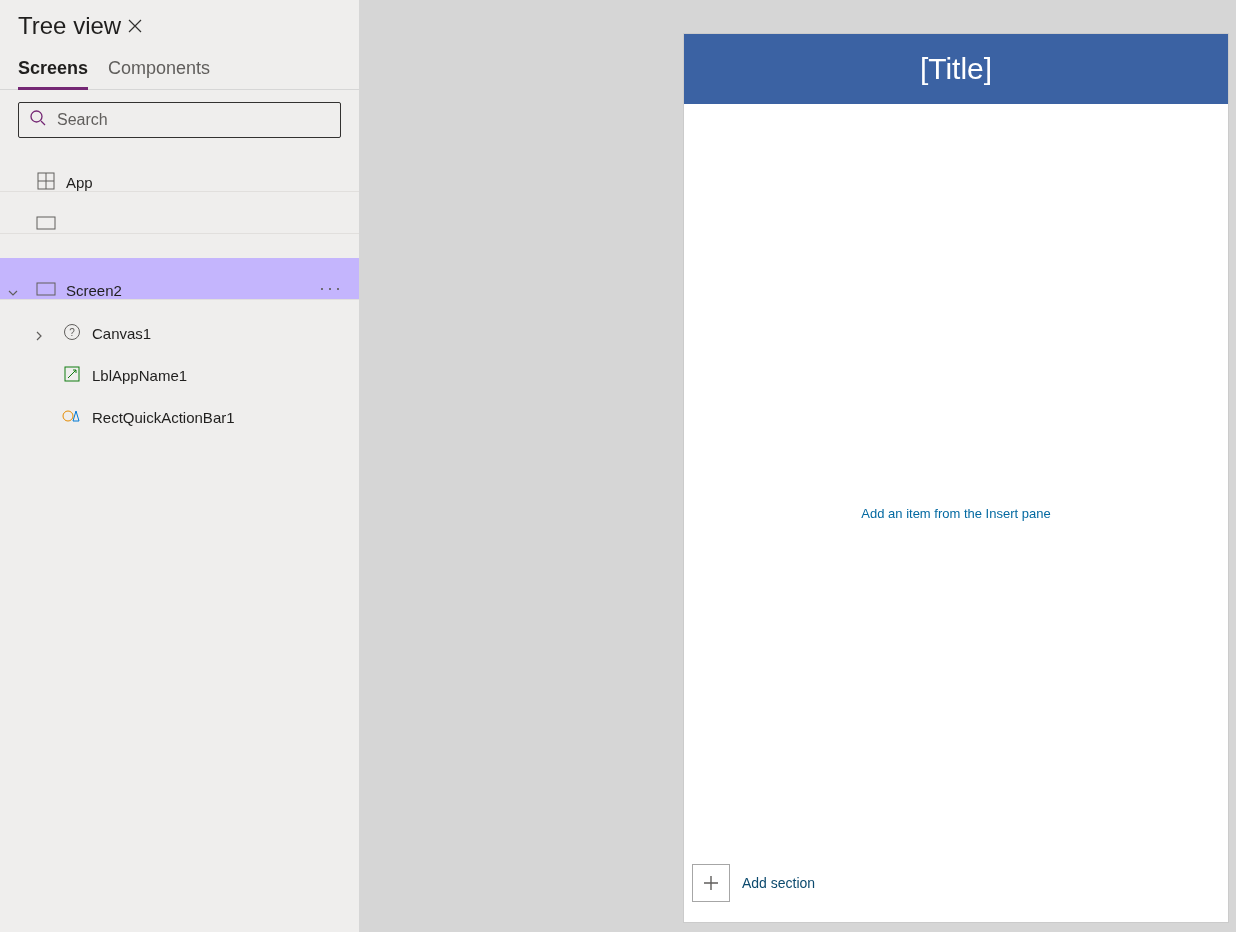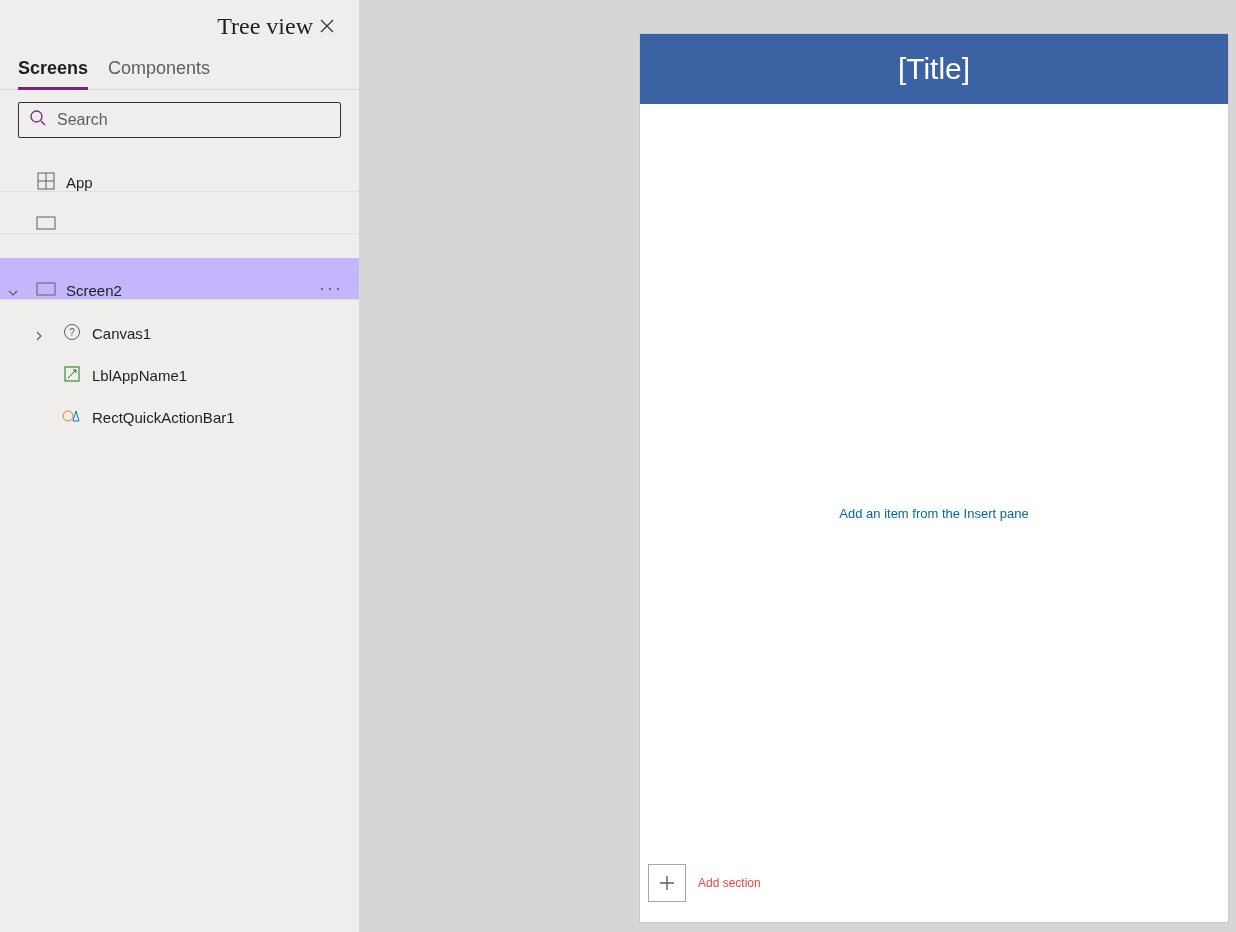--- a/index.html
+++ b/index.html
@@ -10,23 +10,22 @@
   .tree-panel {
     width: 360px;
     background: #efeeed;
     display: flex;
     flex-direction: column;
     border-right: 1px solid #d6d6d6;
   }
   .tree-header {
     display: flex;
     align-items: center;
-    justify-content: flex-end;
+    justify-content: flex-start;
     padding: 12px 18px 4px 18px;
-    font-family: Liberation Serif, serif;
   }
   .tree-title {
     font-size: 24px;
     font-weight: 400;
     color: #201f1e;
   }
   .close-btn {
     width: 28px; height: 28px;
     display: flex; align-items: center; justify-content: center;
     cursor: pointer;
@@ -104,21 +103,21 @@
   
   .canvas-area {
     flex: 1;
     position: relative;
     background: #d6d6d6;
   }
   .phone-canvas {
     position: absolute;
     top: 34px;
     right: 8px;
-    width: 588px;
+    width: 544px;
     height: 888px;
     background: #ffffff;
     display: flex;
     flex-direction: column;
     box-shadow: 0 0 0 1px rgba(0,0,0,0.05);
   }
   .title-bar {
     height: 70px;
     background: #3b62a3;
     display: flex;
@@ -151,22 +150,22 @@
   }
   .plus-btn {
     width: 38px; height: 38px;
     border: 1px solid #a6a6a6;
     display: flex; align-items: center; justify-content: center;
     color: #605e5c;
     font-size: 20px;
     background: #fff;
   }
   .add-section-label {
-    font-size: 12px;
-    color: #ef4444;
+    font-size: 14px;
+    color: #0c4a6e;
   }
 </style>
 </head>
 <body>
 
 <div class="app">
 
   <aside class="tree-panel">
 
     <div class="tree-header">

